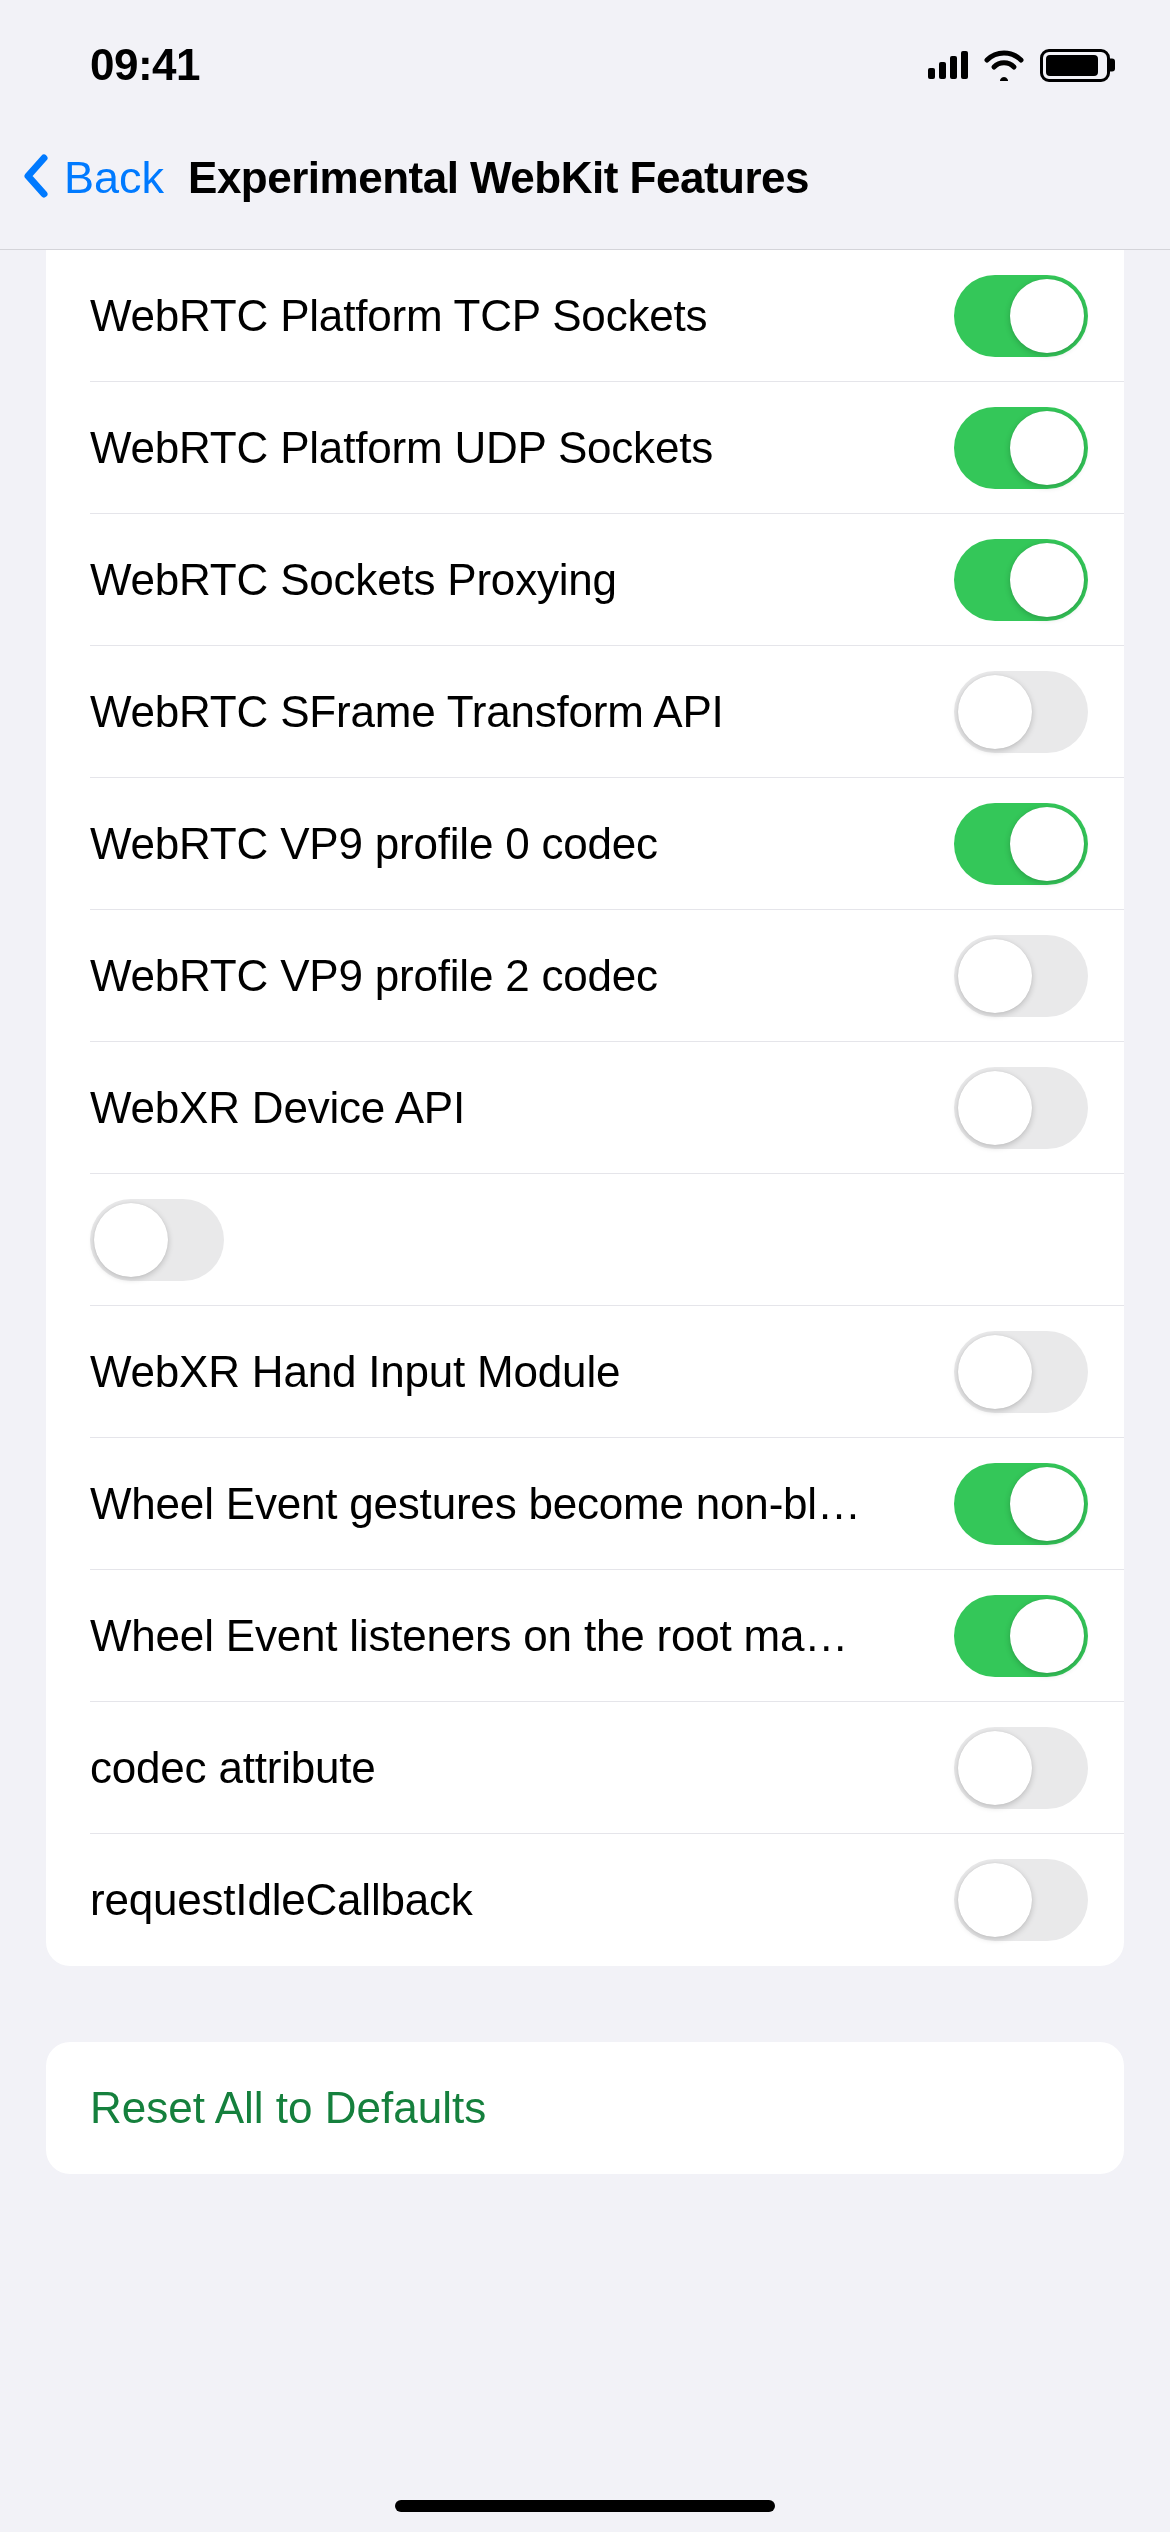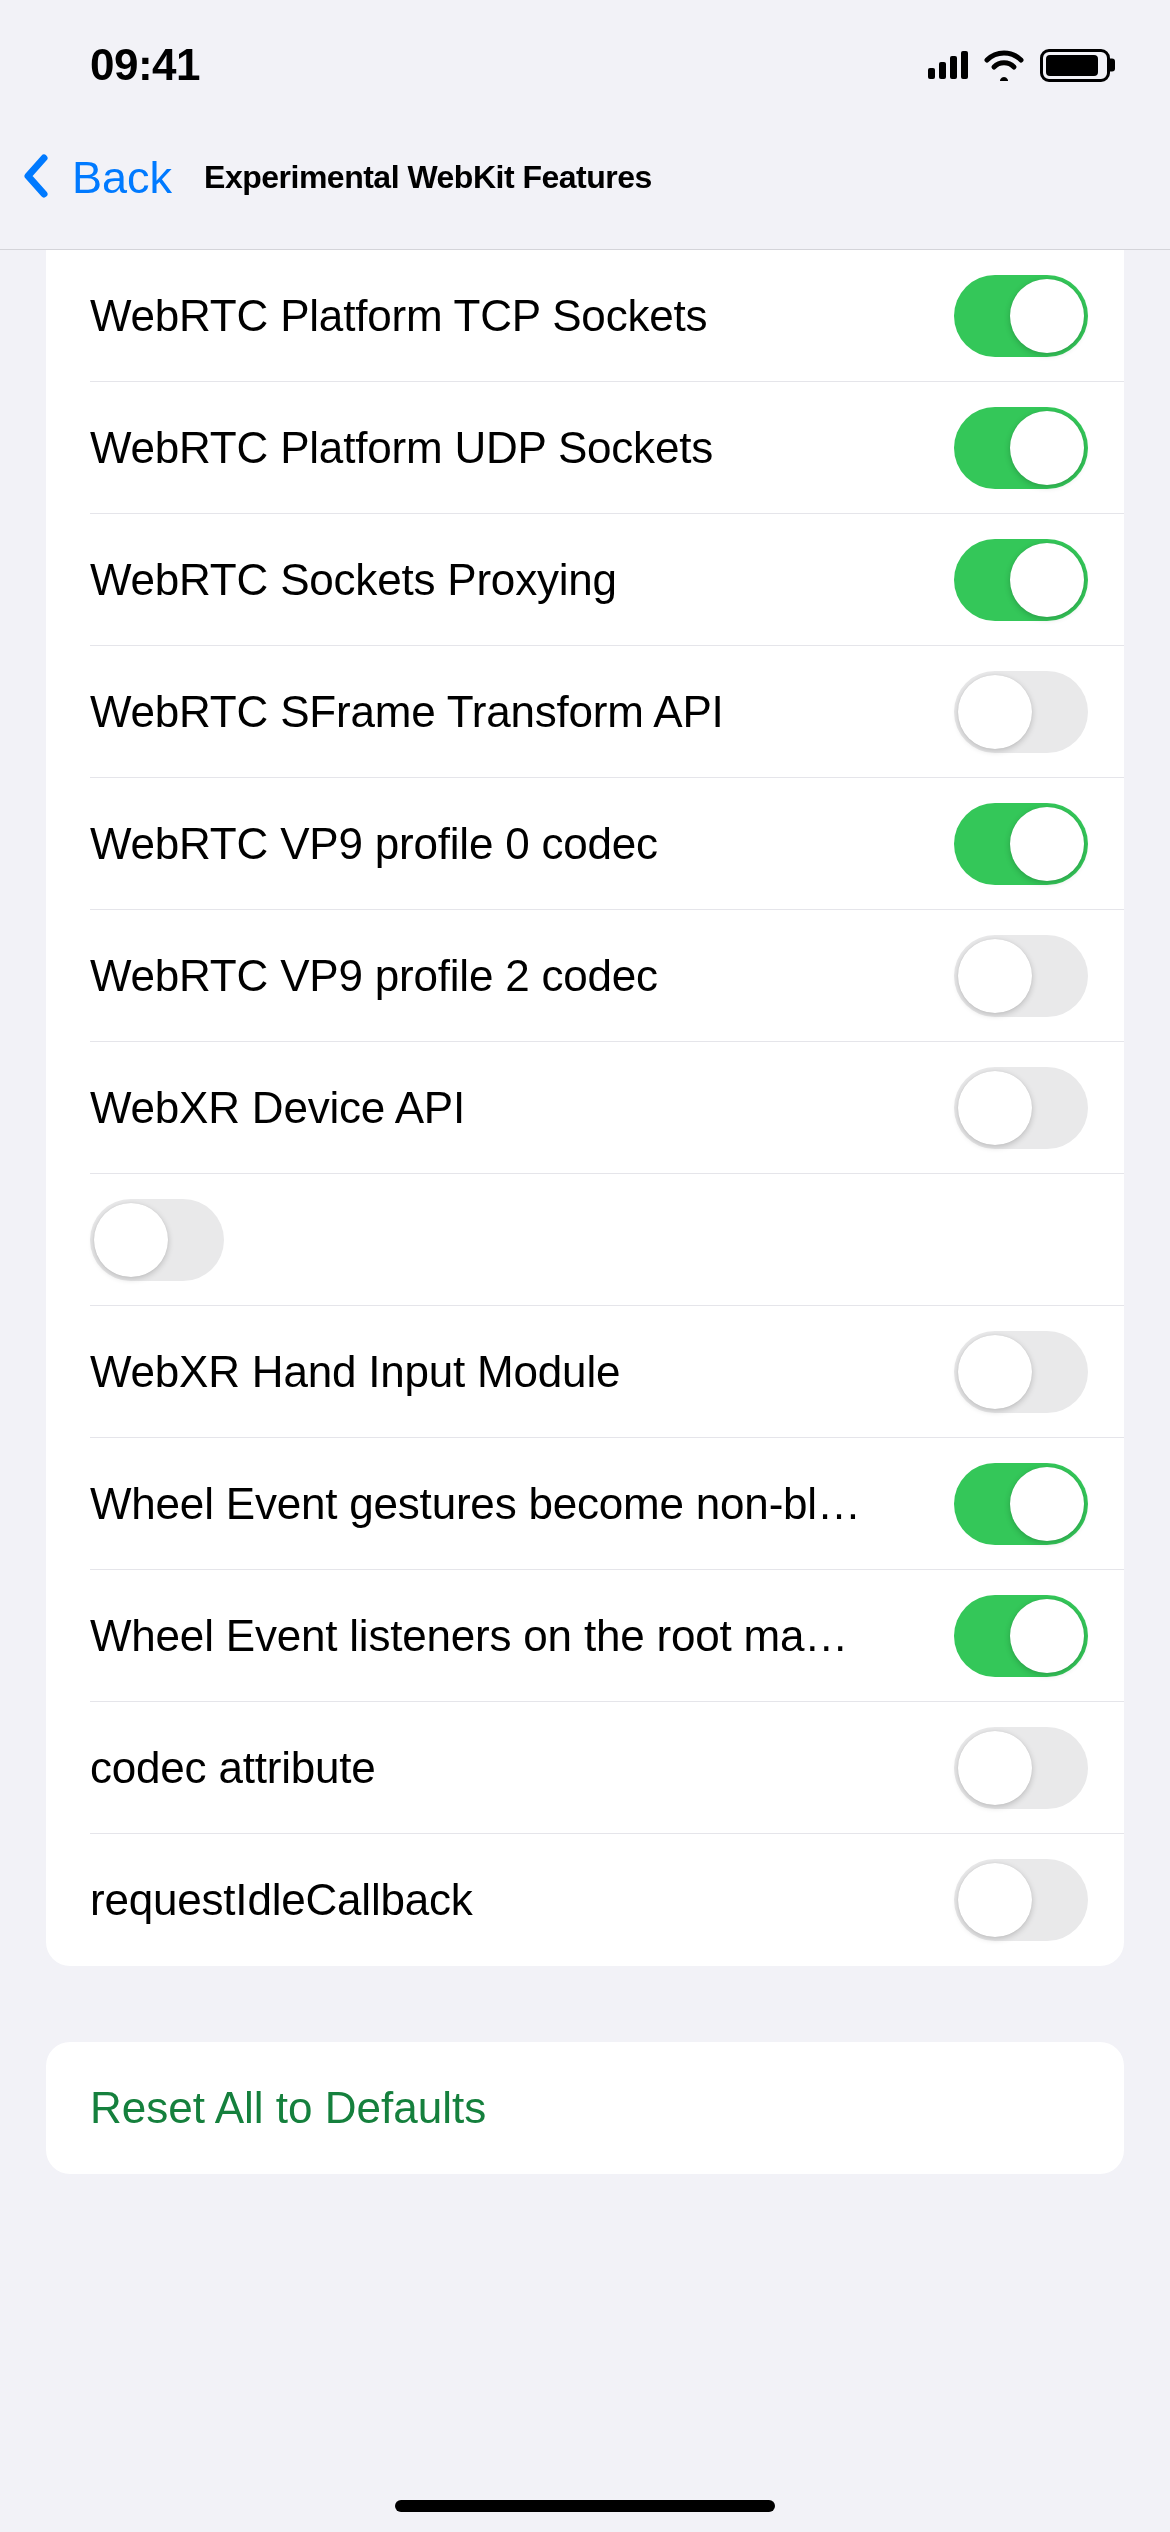--- a/index.html
+++ b/index.html
@@ -74,33 +74,33 @@
       background: #000;
       border-radius: 4px;
     }
 
     .nav-bar {
       display: flex;
       align-items: center;
       height: 120px;
       padding: 0 20px 24px 20px;
       border-bottom: 1px solid rgba(0,0,0,0.12);
-      gap: 20px;
+      gap: 12px;
     }
     .back-chevron {
       color: #007aff;
     }
     .back-label {
       font-size: 45px;
       color: #007aff;
       font-weight: 400;
       margin-right: 12px;
     }
     .nav-title {
-      font-size: 32px;
+      font-size: 44px;
       font-weight: 600;
       color: #000;
       letter-spacing: -0.5px;
     }
 
     .list-group {
       margin: 0 46px;
       background: #fff;
       border-radius: 24px;
       overflow: hidden;

